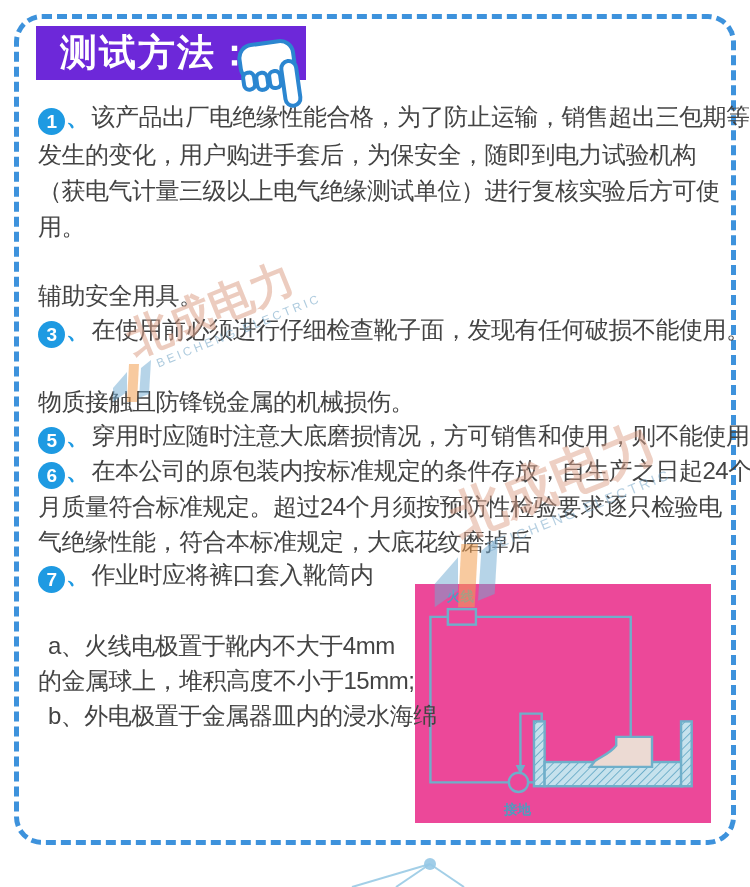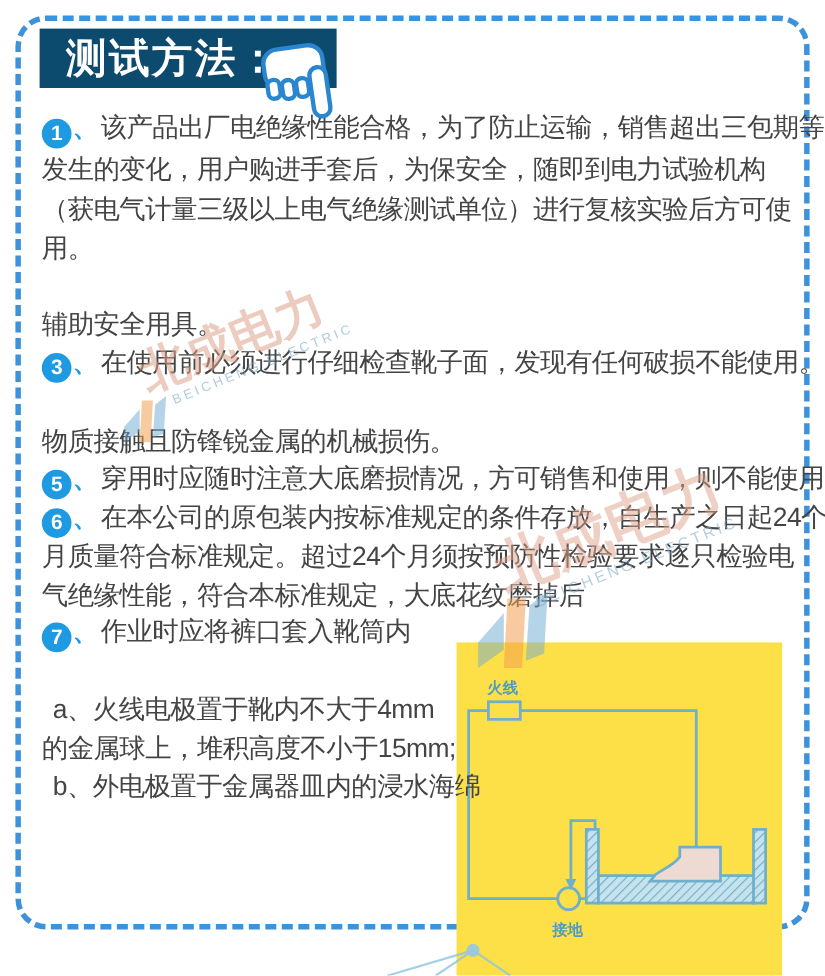--- a/index.html
+++ b/index.html
@@ -4,38 +4,38 @@
 <style>
   * { margin:0; padding:0; box-sizing:border-box; }
   html,body { width:750px; height:887px; background:#ffffff; overflow:hidden;
     font-family:"Liberation Sans","DejaVu Sans",sans-serif; }
   .canvas { position:relative; width:750px; height:887px; background:#fff; }
 
   .dashed-frame { position:absolute; left:14px; top:14px; width:722px; height:831px;
     border:5px dashed #3d92dc; border-radius:28px; z-index:0; }
 
   .header-box { position:absolute; left:36px; top:26px; width:270px; height:54px;
-    background:#0c4a6e; z-index:2; }
+    background:#6d28d9; z-index:2; }
   .header-box .title { display:block; padding-left:24px; line-height:54px;
     font-size:37px; font-weight:bold; color:#ffffff; letter-spacing:2px; white-space:nowrap; }
   .hand { position:absolute; left:233px; top:36px; width:84px; height:78px; z-index:3; }
 
   .line { position:absolute; left:38px; white-space:nowrap; color:#444444;
     font-size:24px; letter-spacing:-0.5px; line-height:30px; z-index:2; }
   .note-line { left:48px; }
   .badge { display:inline-block; width:27px; height:27px; border-radius:50%;
     background:#1e9ae2; color:#ffffff; font-size:19px; font-weight:bold;
     line-height:27px; text-align:center; vertical-align:-3px; }
   .mark { color:#1e9ae2; font-weight:bold; margin:0 2px 0 0; }
   .badge + .mark { margin-left:1px; }
   .txt { }
   .note-label { color:#444444; }
 
-  .diagram { position:absolute; left:415px; top:584px; width:296px; height:303px;
-    background:#fde047; z-index:1; }
+  .diagram { position:absolute; left:415px; top:584px; width:296px; height:239px;
+    background:#ec4899; z-index:1; }
   .diagram svg { display:block; width:100%; height:100%; }
 
   .wm { position:absolute; pointer-events:none; z-index:5; }
   .wm-rot { transform:rotate(-22deg); transform-origin:left bottom; position:absolute; }
   .wm-cn { display:block; font-weight:bold; white-space:nowrap; }
   .wm-en { display:block; white-space:nowrap; letter-spacing:3px; }
   .wm1 .wm-rot { left:48px; top:28px; }
   .wm1 .wm-cn { font-size:44px; color:rgba(221,162,138,0.55); }
   .wm1 .wm-en { font-size:12px; color:rgba(120,168,200,0.60); margin:-6px 0 0 18px; }
   .wm2 .wm-rot { left:42px; top:36px; }

